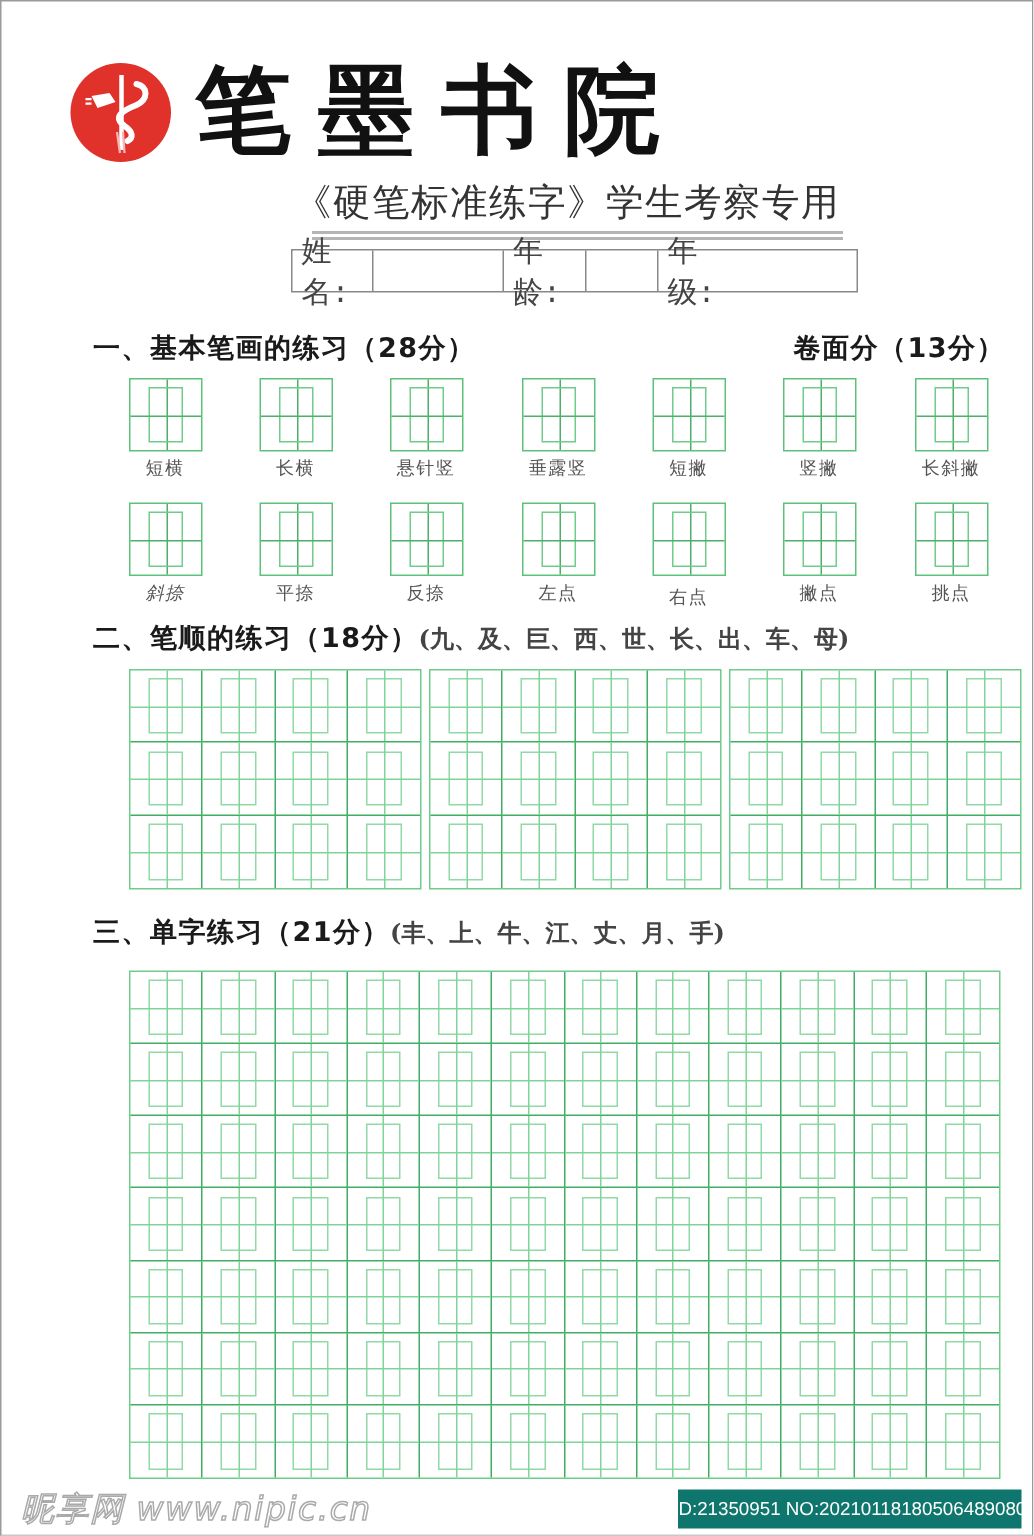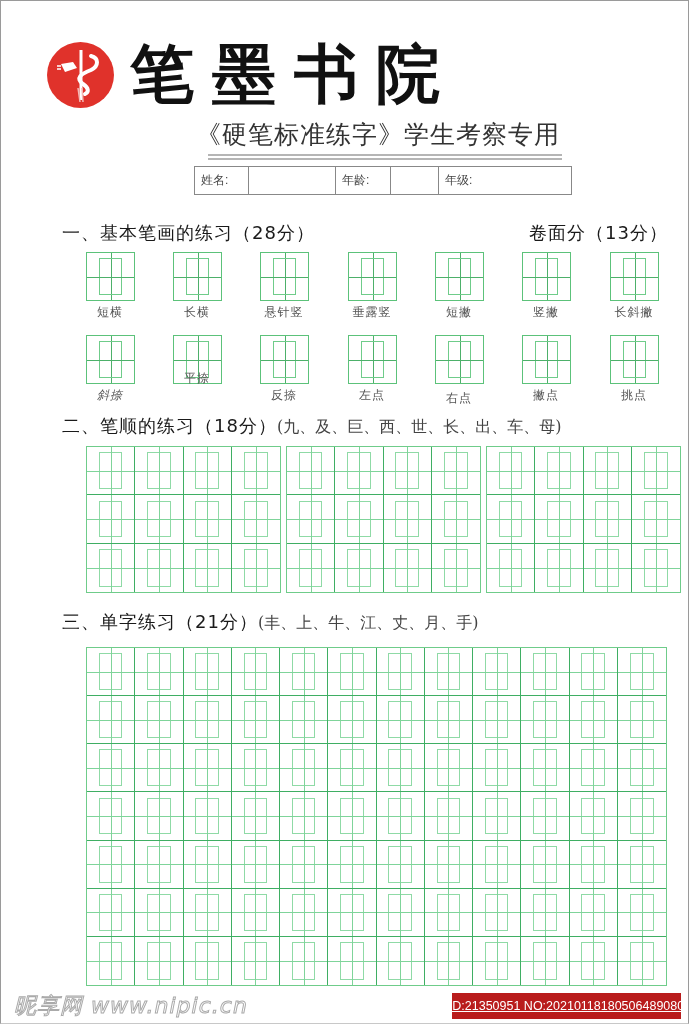--- a/index.html
+++ b/index.html
@@ -14,43 +14,43 @@
 
   
   .logo { left:47px; top:42px; width:67px; height:66px; border-radius:50%; background:#e0322b; }
   .logo svg { width:100%; height:100%; display:block; }
   .brand { left:130px; top:38px; font-family:"DejaVu Serif","Liberation Serif",serif; font-weight:bold; font-size:64px; letter-spacing:18px; color:#111; line-height:72px; }
 
   .subtitle { left:196px; top:118px; font-family:"DejaVu Serif","Liberation Serif",serif; font-size:25px; color:#333; letter-spacing:1px; line-height:34px; white-space:nowrap; }
   .dline { left:208px; width:354px; height:2px; background:#b5b5b5; }
 
   .info-table { left:194px; top:166px; width:378px; height:29px; border:1px solid #888; display:flex; box-sizing:border-box; }
-  .info-table > div { height:100%; box-sizing:border-box; display:flex; align-items:center; font-family:Liberation Sans, sans-serif; font-size:12px; color:#444; }
+  .info-table > div { height:100%; box-sizing:border-box; display:flex; align-items:center; font-family:Liberation Mono, monospace; font-size:20px; color:#444; }
   .info-table .lbl { padding-left:6px; }
   .info-table .val { border-left:1px solid #888; border-right:1px solid #888; }
 
-  .section-title { font-size:18px; color:#1a1a1a; white-space:nowrap; line-height:24px; letter-spacing:1px; }
+  .section-title { font-size:18px; color:#1a1a1a; white-space:nowrap; line-height:24px; letter-spacing:1px;font-weight:bold; }
   .section-title .chars { font-family:"DejaVu Serif","Liberation Serif",serif; font-size:16px; color:#444; letter-spacing:0; }
 
   
   .sbox { position:absolute; width:49px; height:49px; box-sizing:border-box; border:1px solid #5cc27a; }
   .sbox::before { content:""; position:absolute; left:50%; top:0; bottom:0; width:0; border-left:1px solid #4db06a; }
   .sbox::after { content:""; position:absolute; left:0; right:0; top:50%; height:0; border-top:1px solid #4db06a; }
   .sbox .inner { position:absolute; left:12px; right:12px; top:5px; bottom:5px; border:1px solid #6fcc8a; }
   .slabel { position:absolute; width:80px; text-align:center; font-family:"DejaVu Serif","Liberation Serif",serif; font-size:12px; color:#555; letter-spacing:1px; }
 
   
   .grid { position:absolute; display:grid; box-sizing:border-box; border:1px solid #6fcc8a; }
   .cell { position:relative; box-sizing:border-box; border-right:1px solid #3fae63; border-bottom:1px solid #3fae63; }
   .cell .v { position:absolute; left:50%; top:0; bottom:0; border-left:1px solid #7fd49a; }
   .cell .h { position:absolute; top:50%; left:0; right:0; border-top:1px solid #7fd49a; }
   .cell .r { position:absolute; left:25%; right:25%; top:11%; bottom:11%; border:1px solid #8fdaa6; }
 
   .wm-left { left:14px; top:991px; font-family:"DejaVu Sans","Liberation Sans",sans-serif; font-size:22px; font-style:italic; color:#fff; -webkit-text-stroke:1px #aaa; letter-spacing:1px; white-space:nowrap; }
-  .wm-right { left:452px; top:993px; width:229px; height:26px; background:#b91c1c; color:#fff; font-family:"Liberation Sans","DejaVu Sans",sans-serif; font-size:12.5px; display:flex; align-items:center; justify-content:center; white-space:nowrap;text-decoration:underline; }
+  .wm-right { left:452px; top:993px; width:229px; height:26px; background:#0f766e; color:#fff; font-family:"Liberation Sans","DejaVu Sans",sans-serif; font-size:12.5px; display:flex; align-items:center; justify-content:center; white-space:nowrap; }
 </style>
 </head>
 <body>
 
 <div class="frame"></div>
 
 <div class="abs logo">
   <svg viewBox="0 0 67 66">
     <path d="M34 8 L34 58" stroke="#fff" stroke-width="3" fill="none"></path>
     <path d="M44 14 C52 16 52 24 44 28 C34 32 28 36 36 42 C42 46 42 50 38 52" stroke="#fff" stroke-width="4" fill="none" stroke-linecap="round"></path>
@@ -106,21 +106,21 @@
       <div class="inner"></div>
     </div>
     <div class="slabel" style="left: 594px; top: 304px;">长斜撇</div>
     <div class="sbox" style="left: 86px; top: 335px;">
       <div class="inner"></div>
     </div>
     <div class="slabel" style="left: 70px; top: 387px; font-style: italic;">斜捺</div>
     <div class="sbox" style="left: 173px; top: 335px;">
       <div class="inner"></div>
     </div>
-    <div class="slabel" style="left: 157px; top: 370px;">平捺</div>
+    <div class="slabel" style="left: 157px; top: 387px;">平捺</div>
     <div class="sbox" style="left: 260px; top: 335px;">
       <div class="inner"></div>
     </div>
     <div class="slabel" style="left: 244px; top: 387px; text-align: center;">反捺</div>
     <div class="sbox" style="left: 348px; top: 335px;">
       <div class="inner"></div>
     </div>
     <div class="slabel" style="left: 332px; top: 387px;">左点</div>
     <div class="sbox" style="left: 435px; top: 335px;">
       <div class="inner"></div>

